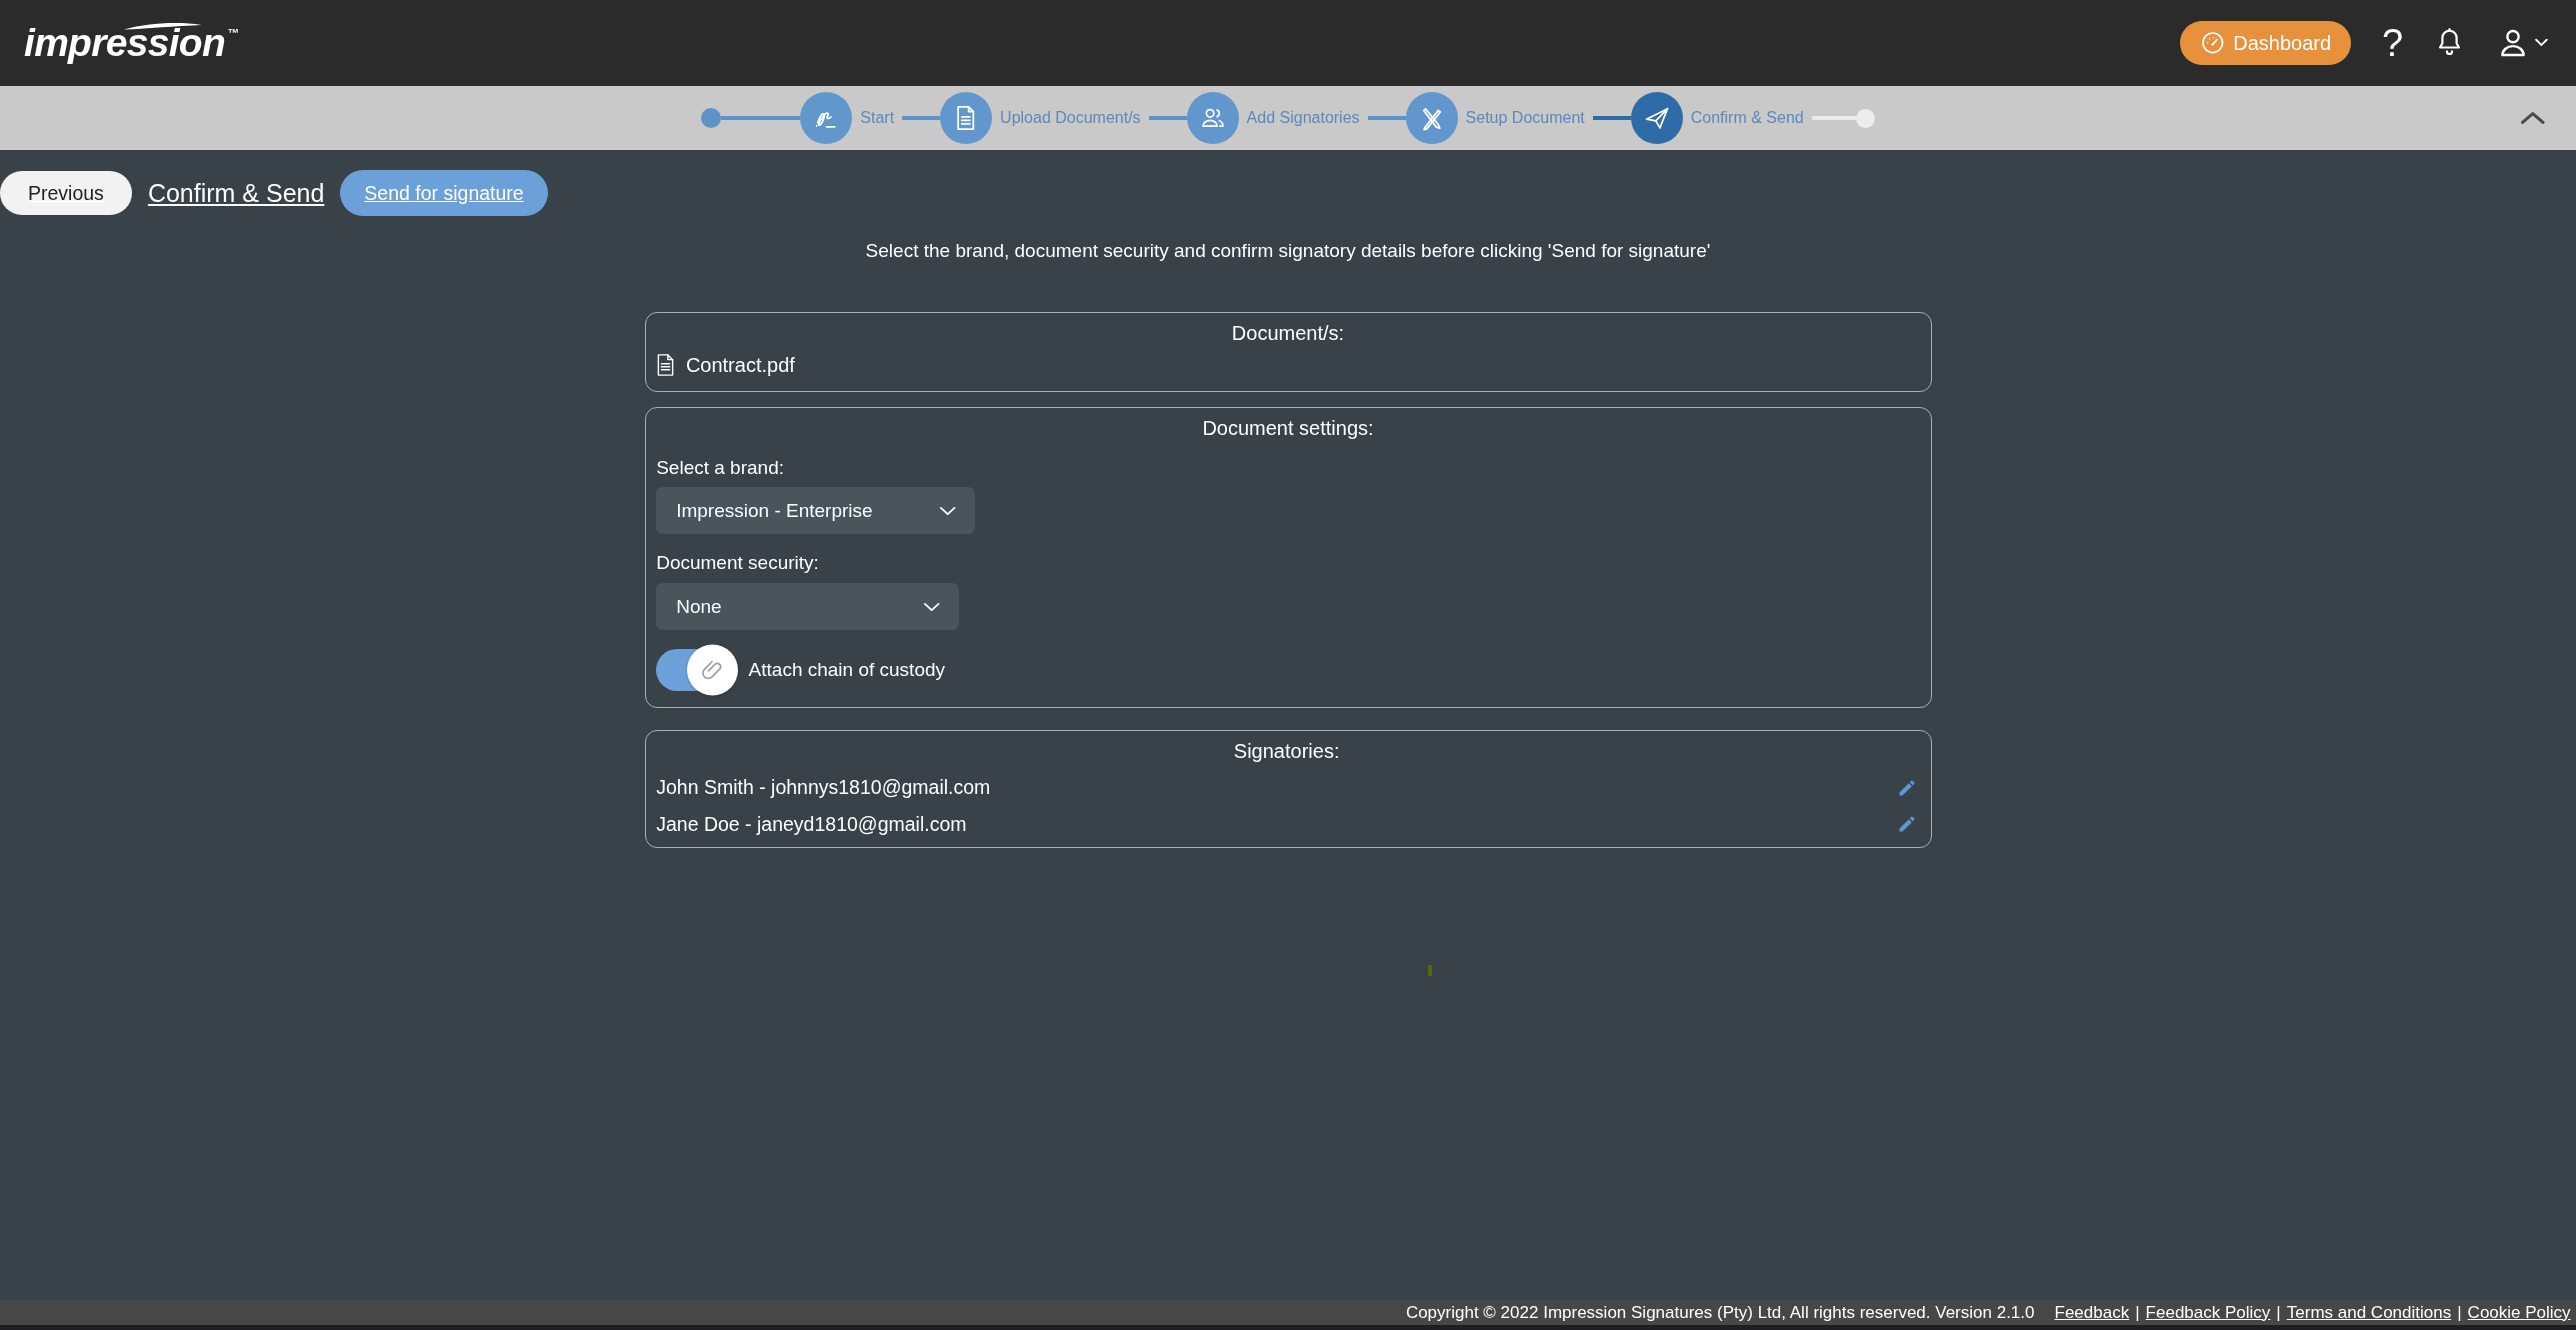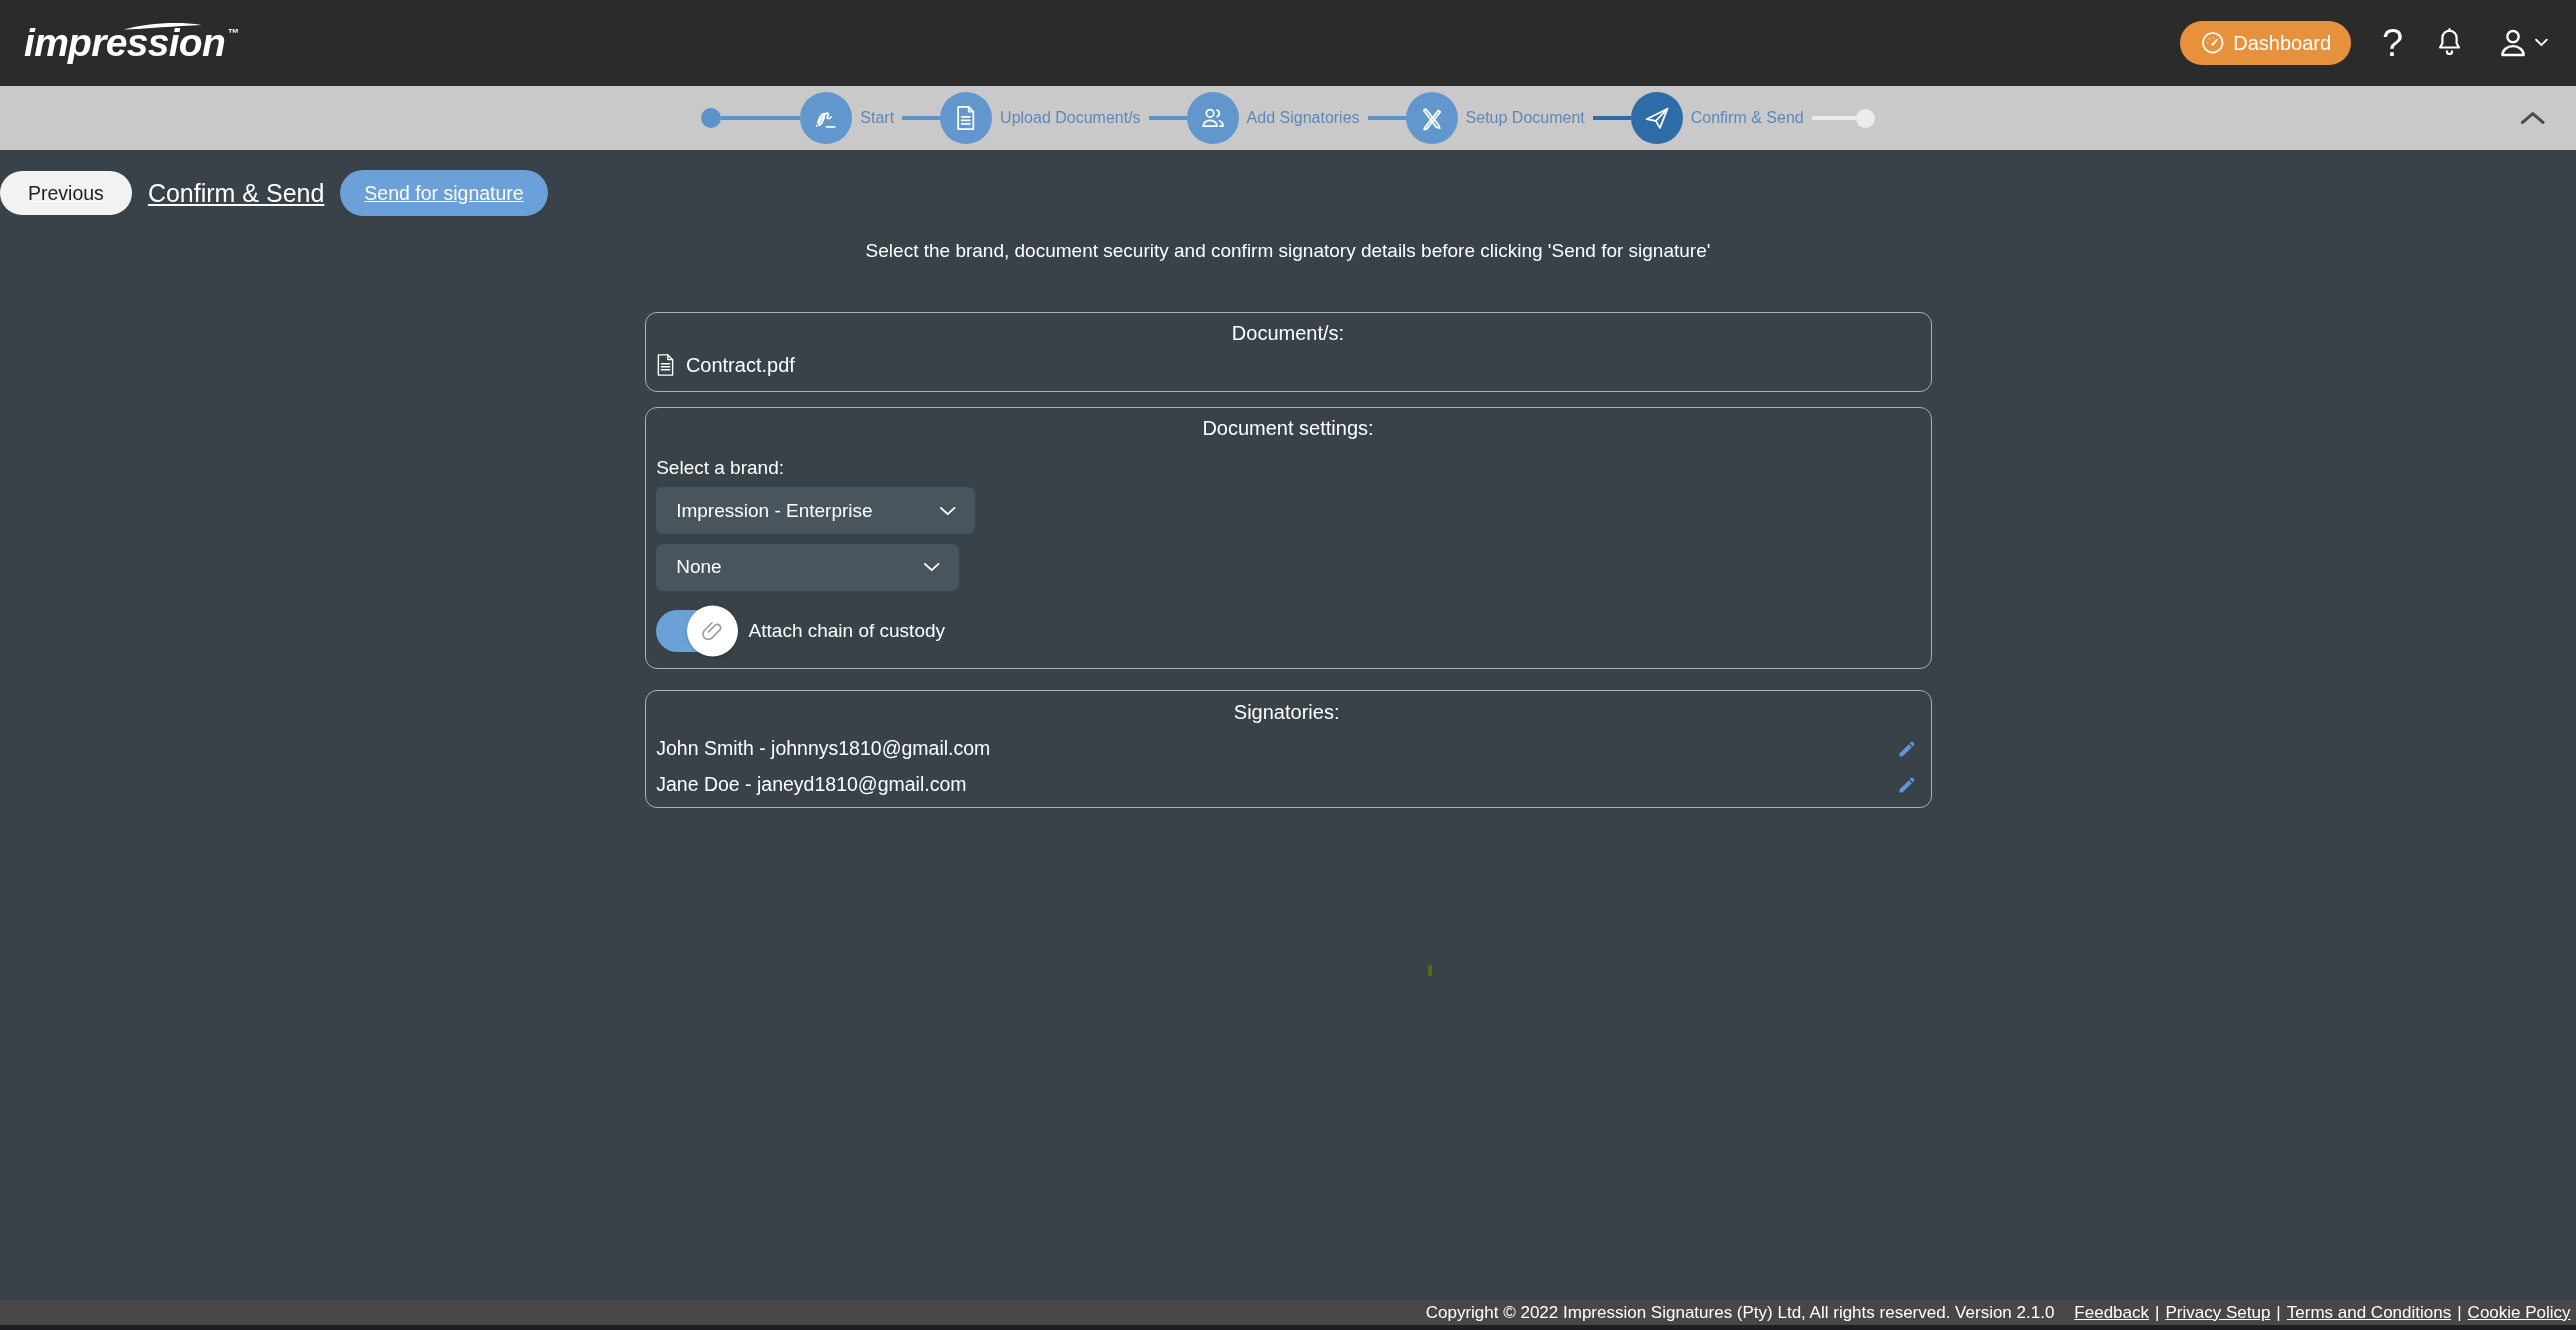--- a/index.html
+++ b/index.html
@@ -263,20 +263,21 @@
     <div class="field-label">Select a brand:</div>
     <div class="select brand">
       <span>Impression - Enterprise</span>
       <span class="chev">
         <svg width="17.4" height="10.7" viewBox="0 0 14 8" fill="none" stroke="#fff" stroke-width="1.5" stroke-linecap="round" stroke-linejoin="round">
           <path d="M1.5 1.5 L7 6.5 L12.5 1.5"></path>
         </svg>
       </span>
     </div>
 
+    <div class="field-label">Document security:</div>
     <div class="select security">
       <span>None</span>
       <span class="chev">
         <svg width="17.4" height="10.7" viewBox="0 0 14 8" fill="none" stroke="#fff" stroke-width="1.5" stroke-linecap="round" stroke-linejoin="round">
           <path d="M1.5 1.5 L7 6.5 L12.5 1.5"></path>
         </svg>
       </span>
     </div>
 
     <div class="toggle-row">
@@ -320,21 +321,21 @@
   </section>
 
   <div class="artifact"></div>
 </main>
 
 <footer class="footer">
   <span class="copyright">Copyright © 2022 Impression Signatures (Pty) Ltd, All rights reserved. Version 2.1.0</span>
   <span class="flinks">
     <a class="flink">Feedback</a>
     <span>|</span>
-    <a class="flink">Privacy Setup</a>
+    <a class="flink">Feedback Policy</a>
     <span>|</span>
     <a class="flink">Terms and Conditions</a>
     <span>|</span>
     <a class="flink">Cookie Policy</a>
   </span>
 </footer>
 <div class="bottom-edge"></div>
 
 
 </body></html>

